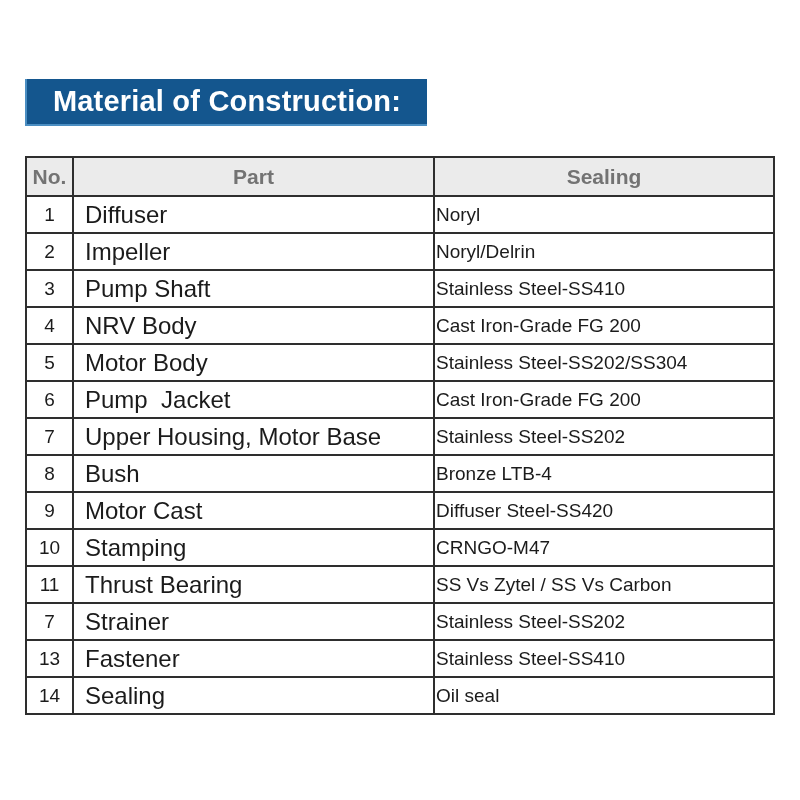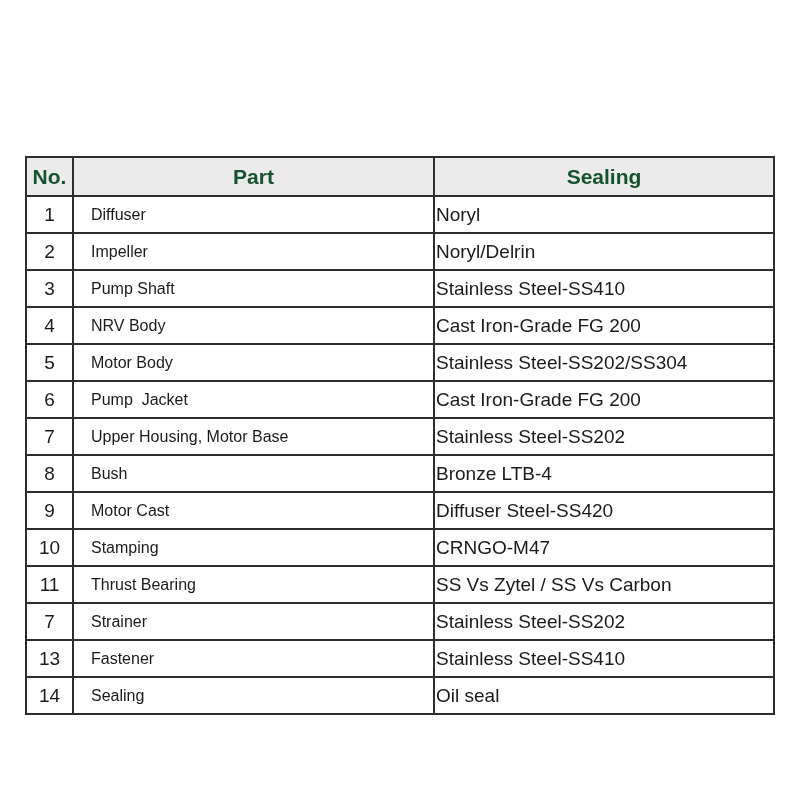--- a/index.html
+++ b/index.html
@@ -45,53 +45,54 @@
   .moc-table col.c-part { width: 361px; }
   .moc-table col.c-mat { width: 340px; }
   .moc-table th, .moc-table td {
     border: 2px solid #2e2e2e;
     box-sizing: border-box;
     overflow: hidden;
   }
   .moc-table th {
     height: 39px;
     background: #ebebeb;
-    color: #14532d;
+    color: #737373;
     font-size: 21px;
     font-weight: bold;
     text-align: center;
     vertical-align: middle;
   }
   .moc-table td {
     height: 37px;
     background: #ffffff;
     color: #1b1b1b;
     vertical-align: middle;
   }
   td.col-no {
     text-align: center;
     font-size: 19px;
   }
   td.col-part {
     text-align: left;
-    padding-left: 17px;
-    font-size: 16px;
+    padding-left: 11px;
+    font-size: 24px;
     white-space: pre;
   }
   td.col-material {
     text-align: left;
     font-size: 19px;
     white-space: pre;
   }
 </style>
 </head>
 <body>
 
 <div class="canvas">
 
+  <div class="title-banner">Material of Construction:</div>
 
   <table class="moc-table">
     <colgroup>
       <col class="c-no">
       <col class="c-part">
       <col class="c-mat">
     </colgroup>
     <thead>
       <tr>
         <th>No.</th>

